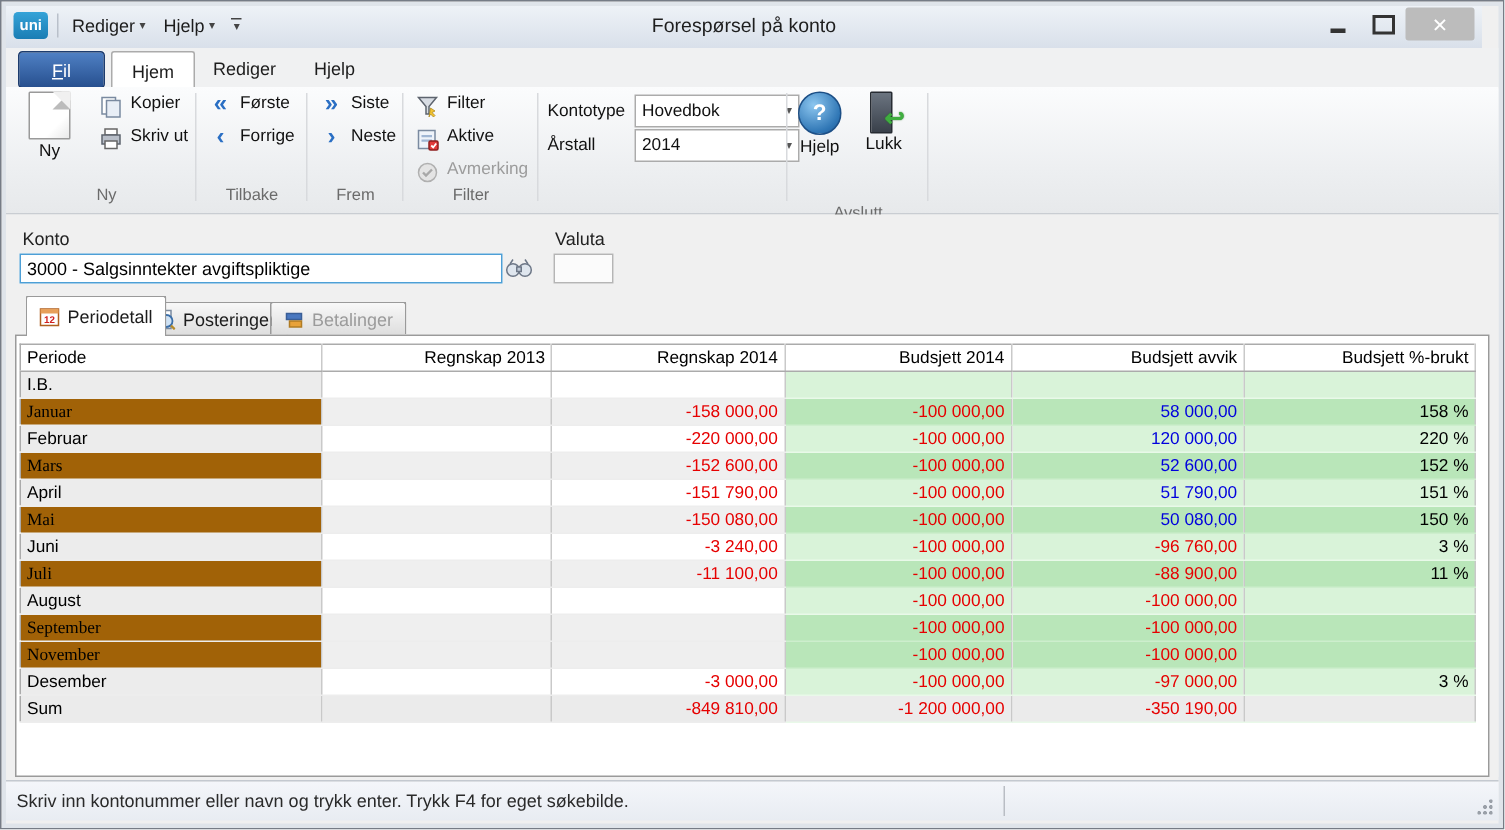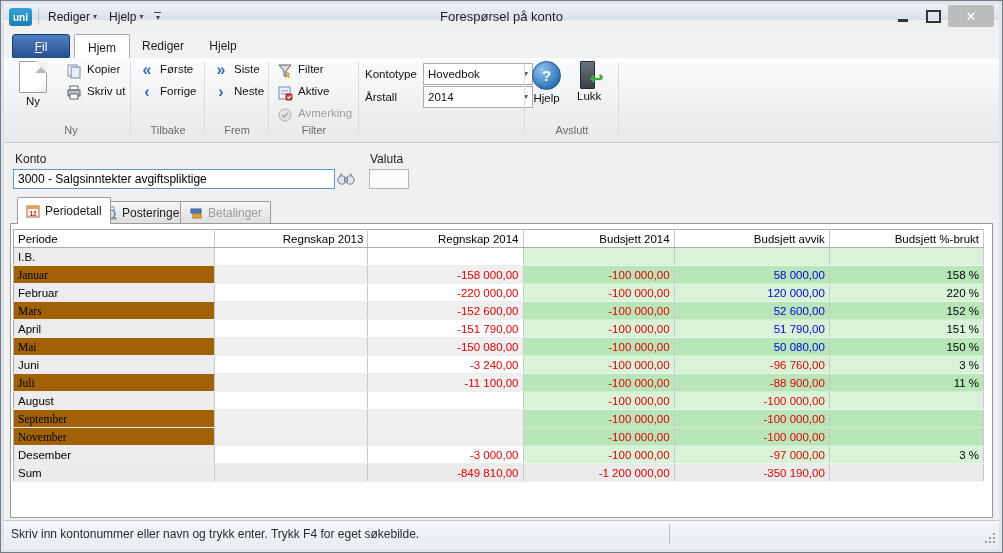--- a/index.html
+++ b/index.html
@@ -1,20 +1,20 @@
 <!DOCTYPE html>
 <html><head>
 <meta charset="utf-8">
 <style>
   html,body{margin:0;padding:0;}
   body{width:1003px;height:553px;position:relative;font-family:"Liberation Sans",sans-serif;background:#fff;overflow:hidden;}
   .window{position:absolute;inset:0;border:1px solid #767c86;background:#f0f0f0;box-shadow:inset 0 0 0 3px #dfe4ea;}
 
   
-  .titlebar{position:absolute;left:3px;top:3px;right:3px;height:16px;background:linear-gradient(#eef2f7,#d9e0ea);}
+  .titlebar{position:absolute;left:3px;top:3px;right:14px;height:28px;background:linear-gradient(#eef2f7,#d9e0ea);}
   .qat{position:absolute;left:5px;top:4px;display:flex;align-items:center;gap:6px;}
   .logo{width:23px;height:18px;background:linear-gradient(#35a3d8,#1a7db4);border-radius:3px;color:#fff;font-size:10px;font-weight:bold;display:flex;align-items:center;justify-content:center;}
   .qat-sep{width:1px;height:16px;background:#b9c0ca;}
   .qat-item{font-size:12px;color:#1c1c1c;display:flex;align-items:center;gap:3px;padding:1px 3px;}
   .caret{font-size:8px;color:#444;line-height:8px;}
   .qat-custom{display:flex;flex-direction:column;align-items:center;gap:1px;padding:0 2px;}
   .qat-custom .bar{width:7px;height:1px;background:#444;}
   .win-title{position:absolute;left:0;right:0;top:5px;text-align:center;font-size:13px;color:#1e1e1e;}
   .win-controls{position:absolute;right:5px;top:1px;display:flex;}
   .wc{width:30px;height:22px;display:flex;align-items:center;justify-content:center;}
@@ -237,21 +237,21 @@
           <span class="darrow">↩</span>
       </span>
       <span>Lukk</span>
     </div>
     <div class="rsep" style="left:614px;"></div>
 
     <div class="grp-label" style="left:8px;width:118px;">Ny</div>
     <div class="grp-label" style="left:128px;width:72px;">Tilbake</div>
     <div class="grp-label" style="left:202px;width:62px;">Frem</div>
     <div class="grp-label" style="left:266px;width:88px;">Filter</div>
-    <div class="grp-label" style="left:522px;width:92px;">Avslutt</div>
+    <div class="grp-label" style="left:522px;width:92px;margin-top:12px;">Avslutt</div>
   </div>
 
   <div class="content">
     <div class="field-label" style="left:11px;top:9px;">Konto</div>
     <input class="konto-input" value="3000 - Salgsinntekter avgiftspliktige" style="">
     <svg class="binoc" width="20" height="16" viewBox="0 0 20 16">
       <circle cx="6" cy="10" r="4.2" fill="#dfe6ee" stroke="#6d7787"></circle>
       <circle cx="14" cy="10" r="4.2" fill="#dfe6ee" stroke="#6d7787"></circle>
       <rect x="8.5" y="8" width="3" height="3" fill="#c2ccd8" stroke="#6d7787"></rect>
       <path d="M4 6 L6 3 M16 6 L14 3" stroke="#6d7787" fill="none"></path>

